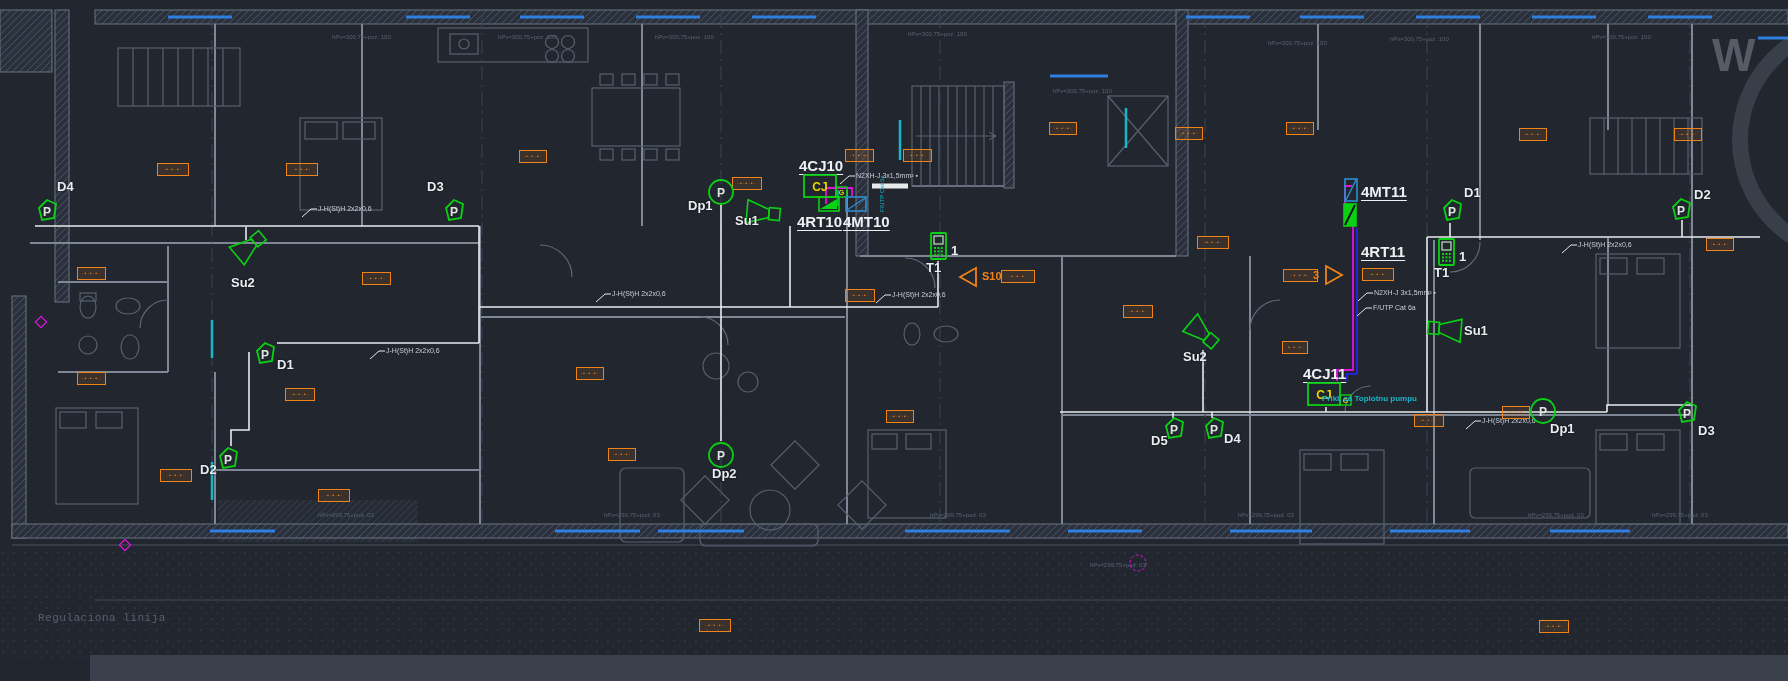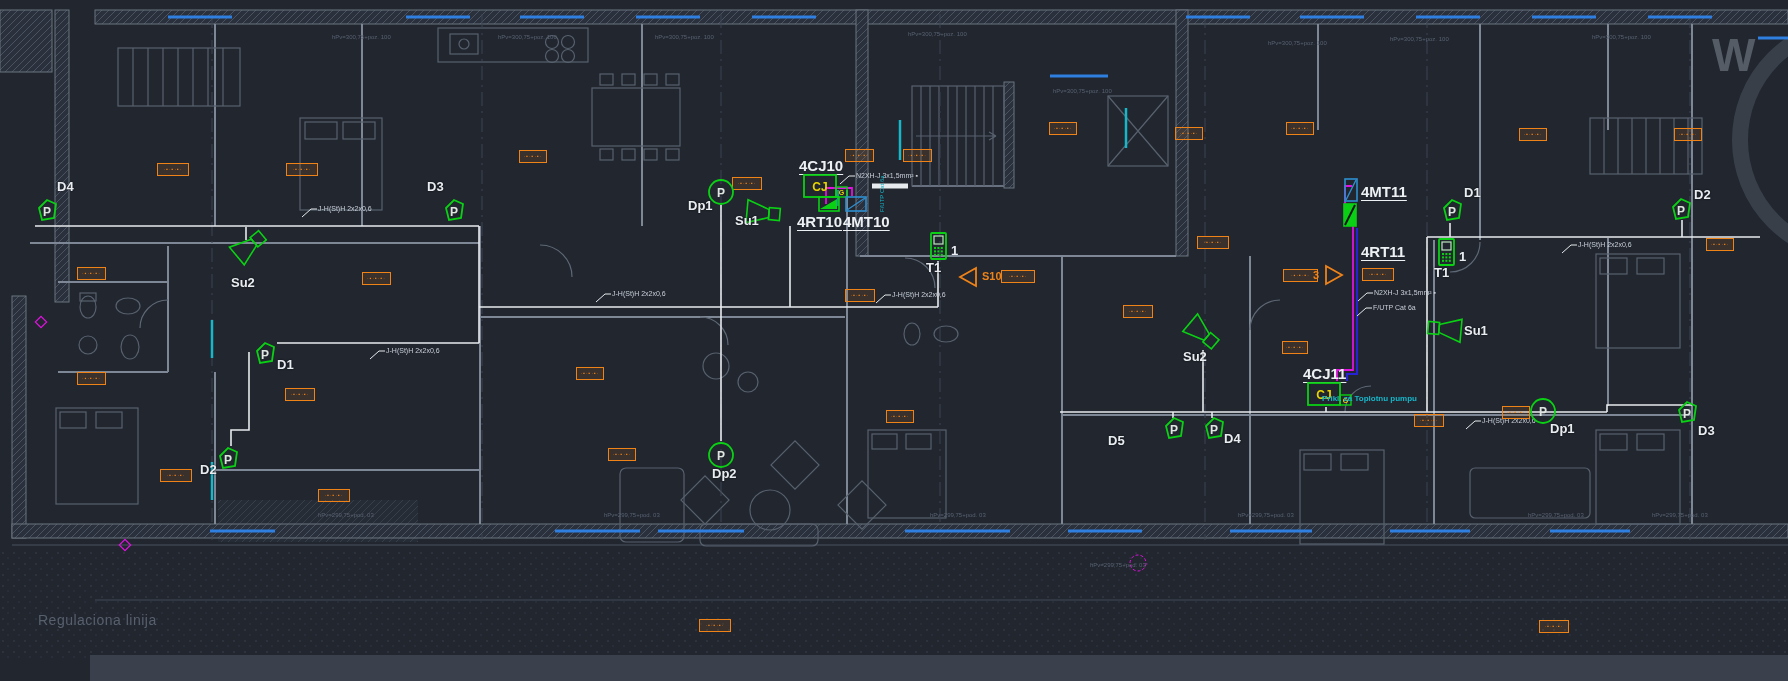--- a/index.html
+++ b/index.html
@@ -11,21 +11,21 @@
   .title{position:absolute;color:#eef1f4;font-weight:bold;font-size:15px;line-height:15px;white-space:nowrap;
          text-decoration:underline;text-underline-offset:3px;}
   .cable{position:absolute;color:#c9cfd8;font-size:7px;line-height:7px;white-space:nowrap;}
   .wallnote{position:absolute;color:#596272;font-size:6px;line-height:6px;white-space:nowrap;}
   .tag{position:absolute;height:11px;border:1px solid #ef8318;background:rgba(239,131,24,.12);
        color:#ef8318;font-size:5px;line-height:10px;letter-spacing:1px;overflow:hidden;text-align:center;}
   .marker-lbl{position:absolute;color:#ef8318;font-weight:bold;font-size:11px;line-height:11px;white-space:nowrap;}
   .cyan-note{position:absolute;color:#17b6c9;font-weight:bold;font-size:8px;line-height:8px;white-space:nowrap;}
   .sub1{position:absolute;color:#e9edf1;font-weight:bold;font-size:13px;}
   #watermark{position:absolute;color:#555c66;font-weight:bold;font-size:46px;line-height:46px;}
-  #regline{position:absolute;color:#58606e;font-size:14px;letter-spacing:.5px;}
+  #regline{position:absolute;color:#58606e;font-size:11px;letter-spacing:.5px;font-family:Liberation Mono, monospace;}
   .vtext{position:absolute;color:#17b6c9;font-size:6px;white-space:nowrap;transform:rotate(-90deg);transform-origin:left top;}
 </style>
 </head>
 <body>
 
 <div id="stage">
 
   <svg id="plan" width="1788" height="681">
     <defs>
       <pattern id="hatch" width="7" height="7" patternUnits="userSpaceOnUse">
@@ -307,21 +307,21 @@
       <div class="lbl" style="left: 1464px; top: 186px;">D1</div>
       <svg width="28" height="28" style="position: absolute; overflow: visible; left: 1670px; top: 197px;">
         <polygon points="3,10 11,2 20,6 18,20 6,22" fill="none" stroke="#0bd114" stroke-width="1.8"></polygon>
         <text x="11" y="18" font-size="12" font-weight="bold" fill="#dfe6df" text-anchor="middle" font-family="Liberation Sans,sans-serif">P</text>
       </svg>
       <div class="lbl" style="left: 1694px; top: 188px;">D2</div>
       <svg width="28" height="28" style="position: absolute; overflow: visible; left: 1163px; top: 416px;">
         <polygon points="3,10 11,2 20,6 18,20 6,22" fill="none" stroke="#0bd114" stroke-width="1.8"></polygon>
         <text x="11" y="18" font-size="12" font-weight="bold" fill="#dfe6df" text-anchor="middle" font-family="Liberation Sans,sans-serif">P</text>
       </svg>
-      <div class="lbl" style="left: 1108px; top: 434px;">D5</div>
+      <div class="lbl" style="left: 1151px; top: 434px;">D5</div>
       <svg width="28" height="28" style="position: absolute; overflow: visible; left: 1203px; top: 416px;">
         <polygon points="3,10 11,2 20,6 18,20 6,22" fill="none" stroke="#0bd114" stroke-width="1.8"></polygon>
         <text x="11" y="18" font-size="12" font-weight="bold" fill="#dfe6df" text-anchor="middle" font-family="Liberation Sans,sans-serif">P</text>
       </svg>
       <div class="lbl" style="left: 1224px; top: 432px;">D4</div>
       <svg width="28" height="28" style="position: absolute; overflow: visible; left: 1530px; top: 398px;">
         <circle cx="13" cy="13" r="12" fill="none" stroke="#0bd114" stroke-width="1.8"></circle>
         <text x="13" y="18" font-size="12" font-weight="bold" fill="#dfe6df" text-anchor="middle" font-family="Liberation Sans,sans-serif">P</text>
       </svg>
       <div class="lbl" style="left: 1550px; top: 422px;">Dp1</div>

